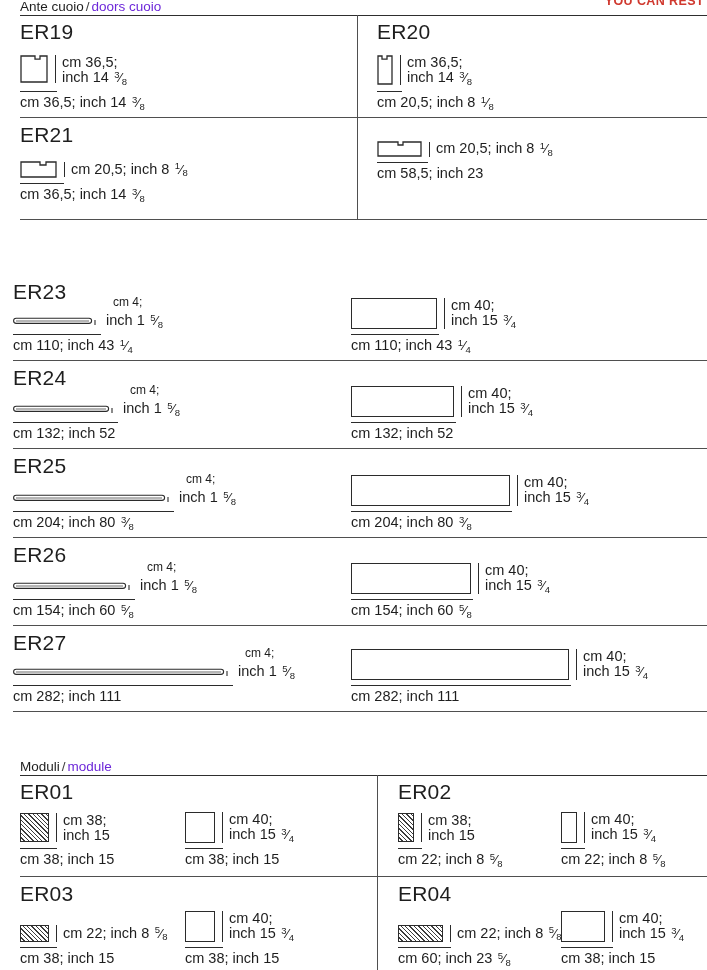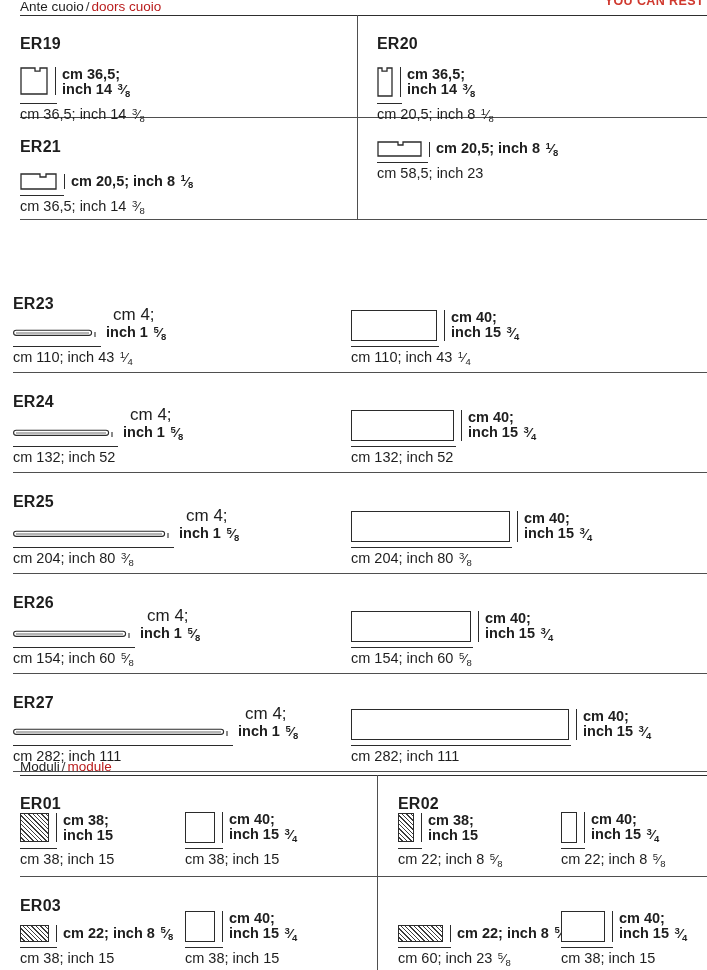--- a/index.html
+++ b/index.html
@@ -4,57 +4,57 @@
 <style>
   html,body { margin:0; padding:0; background:#fff; }
   .page { position:relative; width:707px; height:970px; background:#ffffff; overflow:hidden;
           font-family:"Liberation Sans", sans-serif; color:#1e1e1e; }
 
   
   .sec-head { position:absolute; left:20px; right:0; height:15px; border-bottom:1px solid #2e2e2e;
               font-size:13.5px; line-height:14px; }
   .sec-head .t1 { font-weight:500; }
   .sec-head .sep { color:#3c3c3c; padding:0 2px; }
-  .sec-head .t2 { color:#b91c1c; }
+  .sec-head .t2 { color:#6d28d9; }
   .brand { position:absolute; top:-6px; right:3px; font-size:12.5px; font-weight:700;
            color:#d0392f; letter-spacing:.4px; white-space:nowrap; }
 
   
   .grid { position:absolute; left:20px; right:0; display:grid; }
   .ante-grid { top:15px; grid-template-columns:338px 1fr; grid-template-rows:103px 102px; }
   .mod-grid  { top:775px; grid-template-columns:358px 1fr; grid-template-rows:102px 93px; }
   .cell { box-sizing:border-box; padding-top:7px; position:relative; }
   .cell.pr { padding-left:19px; }
   .cell.prm { padding-left:20px; }
   .bb { border-bottom:1.4px solid #4f4f4f; }
   .br { border-right:1.4px solid #4f4f4f; }
 
-  .code { font-size:16px; font-weight:700; letter-spacing:.2px; line-height:20px;margin-top:12px; }
+  .code { font-size:21px; font-weight:400; letter-spacing:.2px; line-height:20px; }
 
   
   .grp { display:flex; align-items:flex-start; }
   .grp.mid { align-items:center; }
   .mt13 { margin-top:13px; } .mt16 { margin-top:16px; }
   .vline { width:0; border-left:1.2px solid #2b2b2b; margin:0 6px 0 7px; flex:none; }
-  .side { font-size:14.5px; line-height:15px; white-space:nowrap;font-weight:bold; }
+  .side { font-size:14.5px; line-height:15px; white-space:nowrap; }
   .wline { border-top:1.3px solid #2b2b2b; margin-top:5px; }
   .wtext { font-size:14.5px; margin-top:2px; white-space:nowrap; }
 
   .rect-icon { border:1.4px solid #2b2b2b; box-sizing:border-box; background:#fff; flex:none; }
   .hatch-icon { border:1.2px solid #2b2b2b; box-sizing:border-box; flex:none;
     background:repeating-linear-gradient(45deg,#ffffff 0,#ffffff 2.1px,#3c3c3c 2.1px,#3c3c3c 3.1px); }
   .door-svg { display:block; flex:none; }
 
   
   .basi-rows { position:absolute; left:13px; right:0; top:266px; }
   .brow { position:relative; box-sizing:border-box; border-bottom:1.4px solid #4f4f4f; }
   .brow .code { padding-top:7px; }
   .brow.first .code { padding-top:16px; }
   .basi-left { position:absolute; left:0; bottom:7px; }
-  .bl-top { font-size:17px; line-height:15px; margin-bottom:3px; white-space:nowrap; }
+  .bl-top { font-size:12px; line-height:15px; margin-bottom:3px; white-space:nowrap; }
   .bl-mid { display:flex; align-items:center; gap:7px; }
   .basi-right { position:absolute; left:338px; bottom:7px; }
   .br-top { display:flex; align-items:flex-start; }
 
   
   .g { position:absolute; }
   .gb9 { bottom:9px; } .gb4 { bottom:4px; }
 
   
   .fn { position:relative; top:-4.5px; font-size:9.5px; margin-left:1.5px; }
@@ -361,20 +361,21 @@
             <div>cm 40;</div>
             <div>inch 15 <span class="fn">3</span><span class="fs">⁄</span><span class="fd">4</span></div>
           </div>
         </div>
         <div class="wline" style="width:38px"></div>
         <div class="wtext">cm 38; inch 15</div>
       </div>
     </div>
 
     <div class="cell prm">
+      <div class="code">ER04</div>
       <div class="g gb4" style="left:20px">
         <div class="grp mid">
           <div class="hatch-icon" style="width:45px;height:17px"></div>
           <div class="vline" style="height:17px"></div>
           <div class="side">cm 22; inch 8 <span class="fn">5</span><span class="fs">⁄</span><span class="fd">8</span></div>
         </div>
         <div class="wline" style="width:53px"></div>
         <div class="wtext">cm 60; inch 23 <span class="fn">5</span><span class="fs">⁄</span><span class="fd">8</span></div>
       </div>
       <div class="g gb4" style="left:183px">

